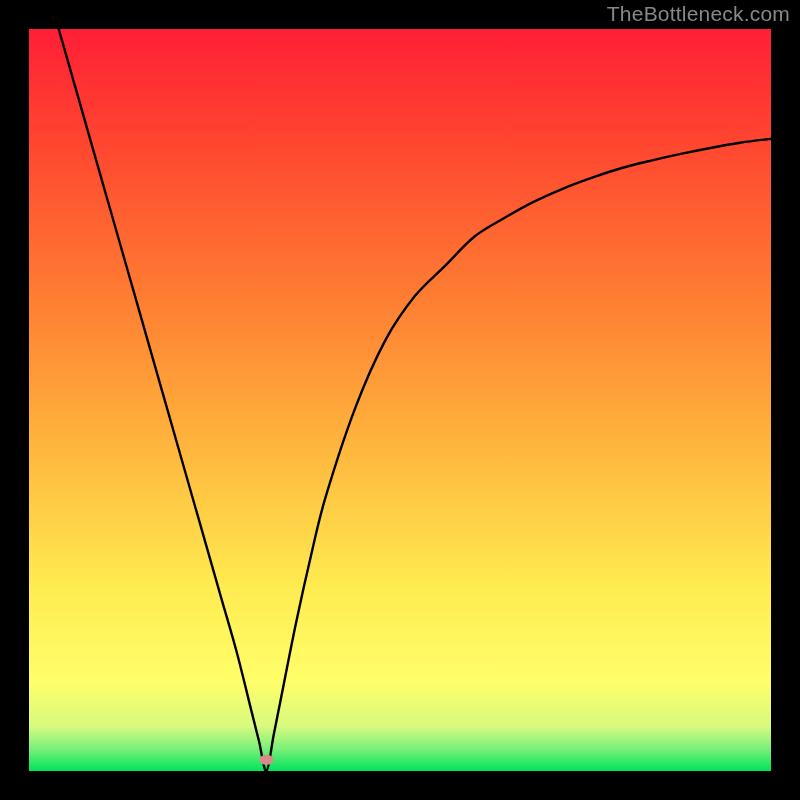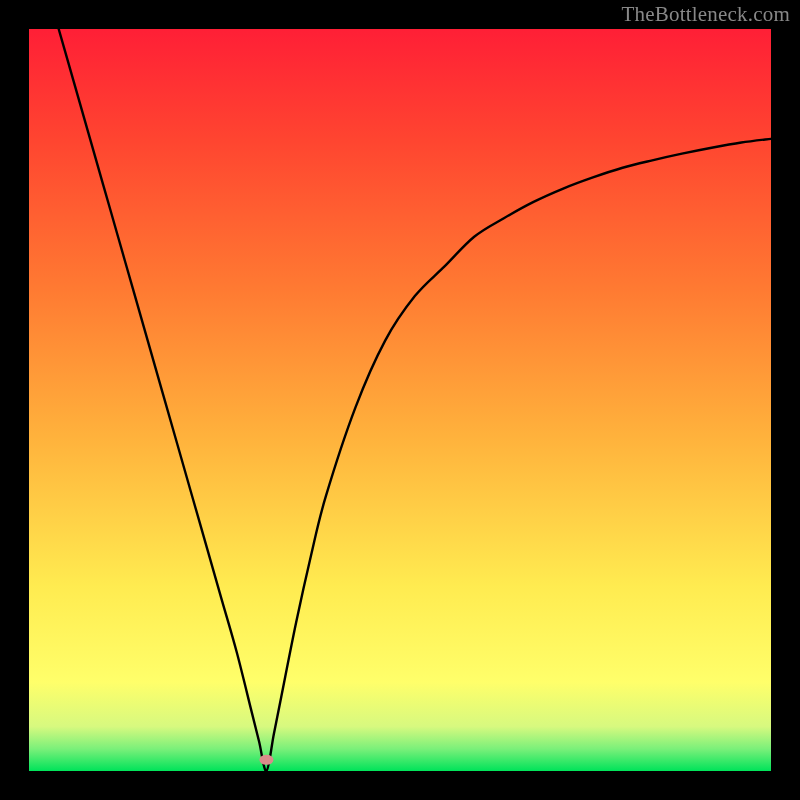--- a/index.html
+++ b/index.html
@@ -12,21 +12,20 @@
     overflow: hidden;
   }
   .watermark {
     position: absolute;
     top: 2px;
     right: 10px;
     color: #888;
     font-size: 21px;
     letter-spacing: 0.2px;
     z-index: 10;
-    font-family: Liberation Serif, serif;
   }
   .plot-area {
     position: absolute;
     left: 29px;
     top: 29px;
     width: 742px;
     height: 742px;
   }
 </style>
 </head>

